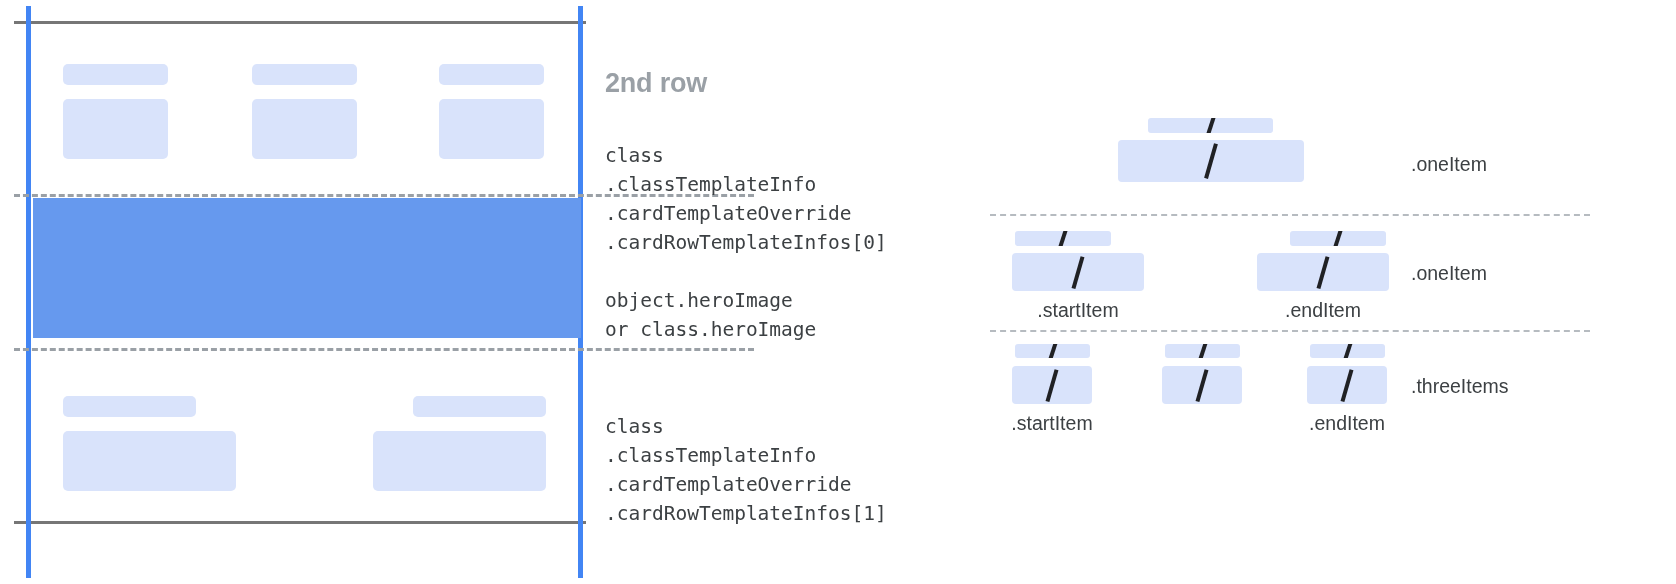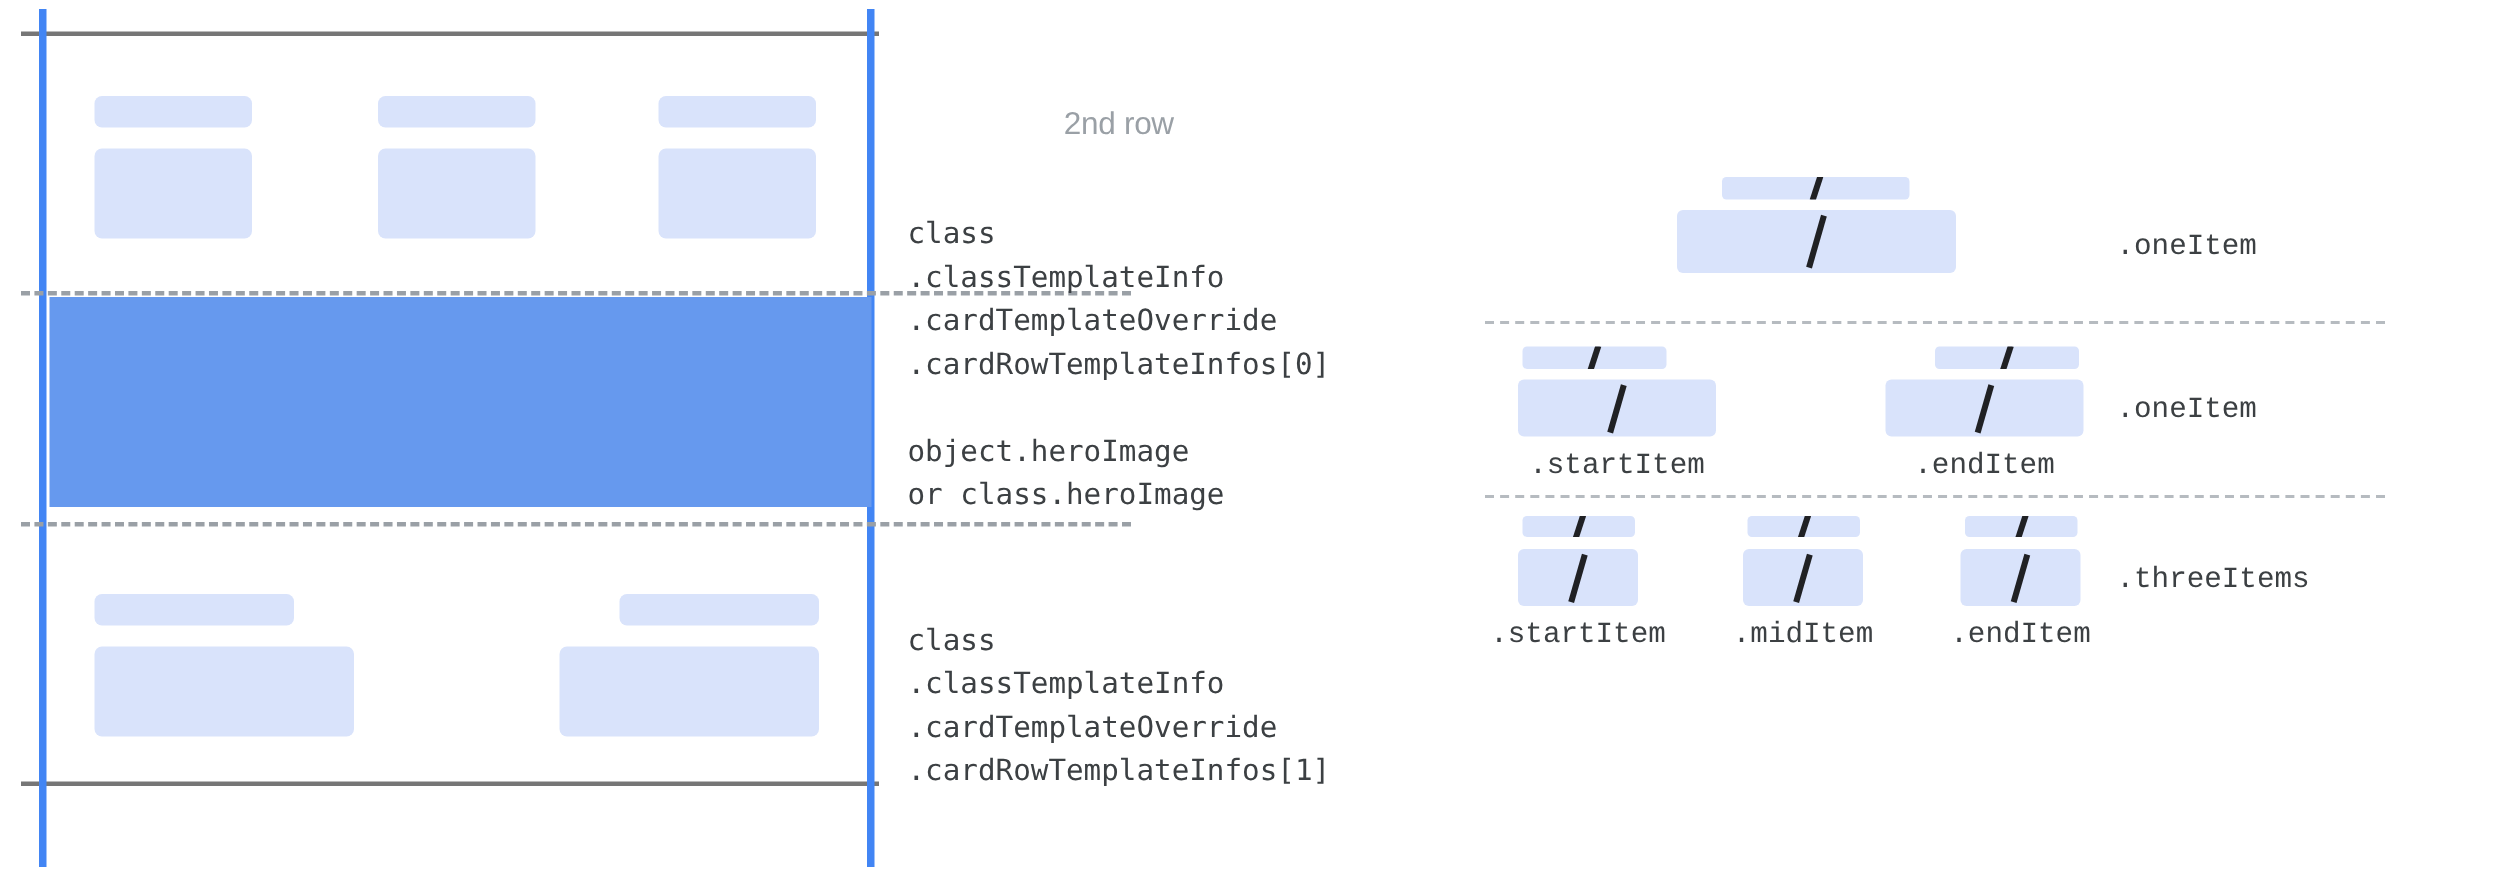--- a/index.html
+++ b/index.html
@@ -52,26 +52,25 @@
     background: #6699ee;
   }
 
   
   .anno {
     position: absolute;
     white-space: pre;
   }
   .anno-heading {
     font-family: "Liberation Sans", sans-serif;
-    font-weight: normal;
-    font-size: 21px;
+    font-weight: bold;
+    font-size: 27px;
     color: #9aa0a6;
     letter-spacing: -0.2px;
     line-height: 30px;
-    text-align: center;
   }
   .anno-code {
     font-family: "DejaVu Sans Mono", monospace;
     font-size: 19.5px;
     color: #3c4043;
     line-height: 29px;
     white-space: pre;
   }
 
   
@@ -95,21 +94,21 @@
   .slash {
     position: absolute;
     left: 50%;
     top: 50%;
     width: 3.5px;
     background: #202124;
     transform-origin: center center;
   }
   .r-label {
     position: absolute;
-    font-family: Liberation Mono, monospace;
+    font-family: Liberation Sans, sans-serif;
     font-size: 19.5px;
     color: #3c4043;
     white-space: pre;
   }
   .r-label.center { text-align: center; }
 </style>
 </head>
 <body>
 
 <div id="page">
@@ -205,21 +204,20 @@
       <div class="slash" style="height:33px; margin-left:-2px; margin-top:-16px; transform:rotate(16deg);"></div>
     </div>
     <div class="r-label center" style="left:-8px; top:412px; width:200px;">.startItem</div>
 
     <div class="item-box small" style="left:205px; top:344px; width:75px; height:14px;">
       <div class="slash" style="height:16px; margin-left:-2px; margin-top:-8px; transform:rotate(18deg);"></div>
     </div>
     <div class="item-box" style="left:202px; top:366px; width:80px; height:38px;">
       <div class="slash" style="height:33px; margin-left:-2px; margin-top:-16px; transform:rotate(16deg);"></div>
     </div>
-    <div class="r-label center" style="left:152px; top:412px; width:180px;">.midItem</div>
 
     <div class="item-box small" style="left:350px; top:344px; width:75px; height:14px;">
       <div class="slash" style="height:16px; margin-left:-2px; margin-top:-8px; transform:rotate(18deg);"></div>
     </div>
     <div class="item-box" style="left:347px; top:366px; width:80px; height:38px;">
       <div class="slash" style="height:33px; margin-left:-2px; margin-top:-16px; transform:rotate(16deg);"></div>
     </div>
     <div class="r-label center" style="left:297px; top:412px; width:180px;">.endItem</div>
 
     <div class="r-label" style="left:451px; top:375px;">.threeItems</div>

